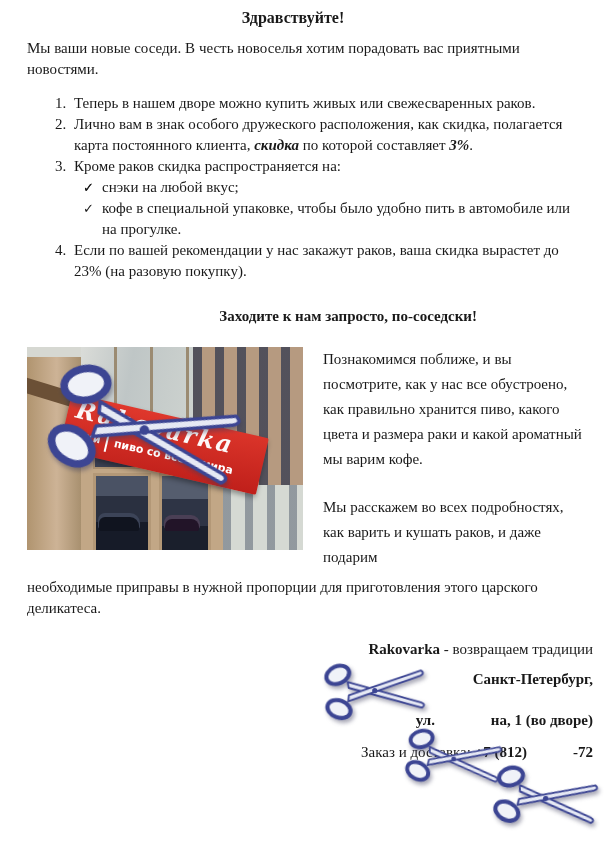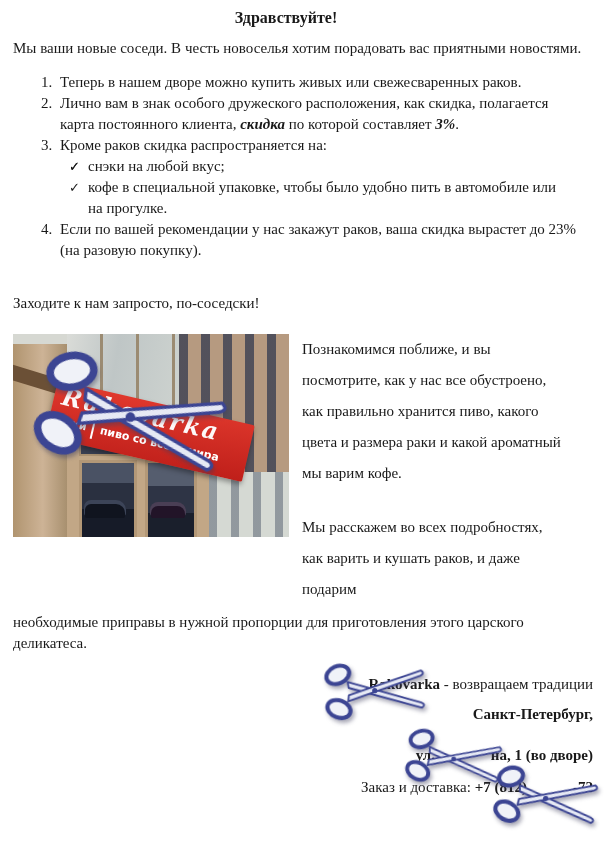--- a/index.html
+++ b/index.html
@@ -1,32 +1,32 @@
 <!DOCTYPE html>
 <html><head>
 <meta charset="utf-8">
 <style>
   html,body{margin:0;padding:0;background:#ffffff;}
   .page{
     position:relative;width:613px;height:853px;box-sizing:border-box;
-    padding:8px 20px 0 13px;overflow:hidden;background:#fff;
+    padding:8px 20px 0 27px;overflow:hidden;background:#fff;
     font-family:"Liberation Serif","DejaVu Serif",serif;
     color:#191919;font-size:15px;line-height:21px;
   }
   .title{font-size:16px;line-height:20px;font-weight:bold;text-align:center;margin:0 34px 0 0;}
   .intro{margin:10px 0 0;}
   .olist{margin-top:13px;}
   .li{position:relative;padding-left:47px;padding-right:14px;}
   .li .num{position:absolute;left:28px;top:0;}
   .chk-li{position:relative;padding-left:75px;padding-right:20px;}
   .chk-li .chk{position:absolute;left:56px;top:0;font-family:"DejaVu Sans",sans-serif;font-size:13px;}
   .bi{font-weight:bold;font-style:italic;}
-  .invite{margin:32px 116px 0 0;text-align:left;font-weight:normal;}
+  .invite{margin:24px 116px 0 0;text-align:right;font-weight:bold;}
   .media{display:flex;margin-top:20px;}
-  .side{width:263px;margin-left:13px;line-height:31px;}
+  .side{width:263px;margin-left:20px;line-height:25px;}
   .side p{margin:0;}
   .side p + p{margin-top:23px;}
   .cont{margin:7px 0 0;}
   .sig{text-align:right;margin-top:20px;}
   .brand-line{}
   .brand{font-weight:bold;}
   .city{font-weight:bold;margin-top:9px;}
   .street{font-weight:bold;margin-top:20px;}
   .phone-line{margin-top:11px;}
   .phone-num{font-weight:bold;}

